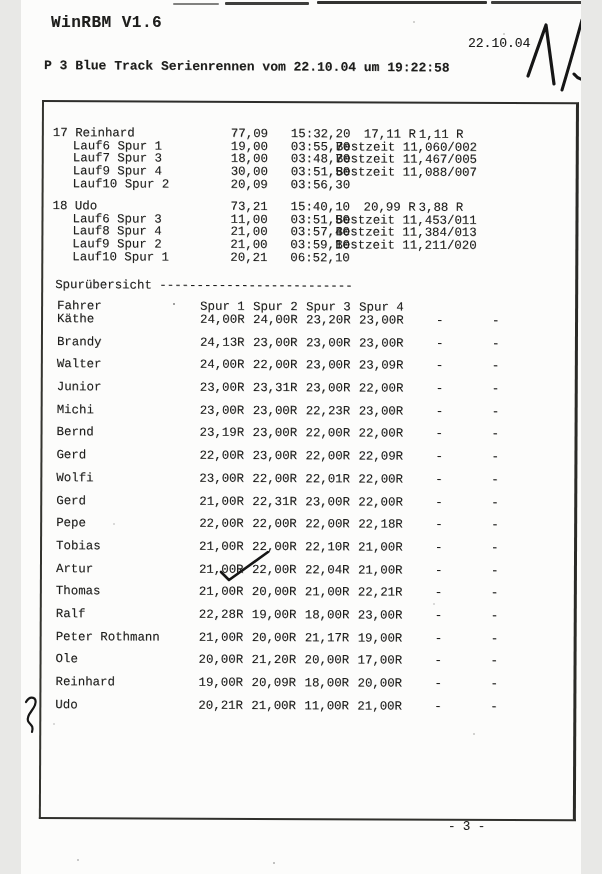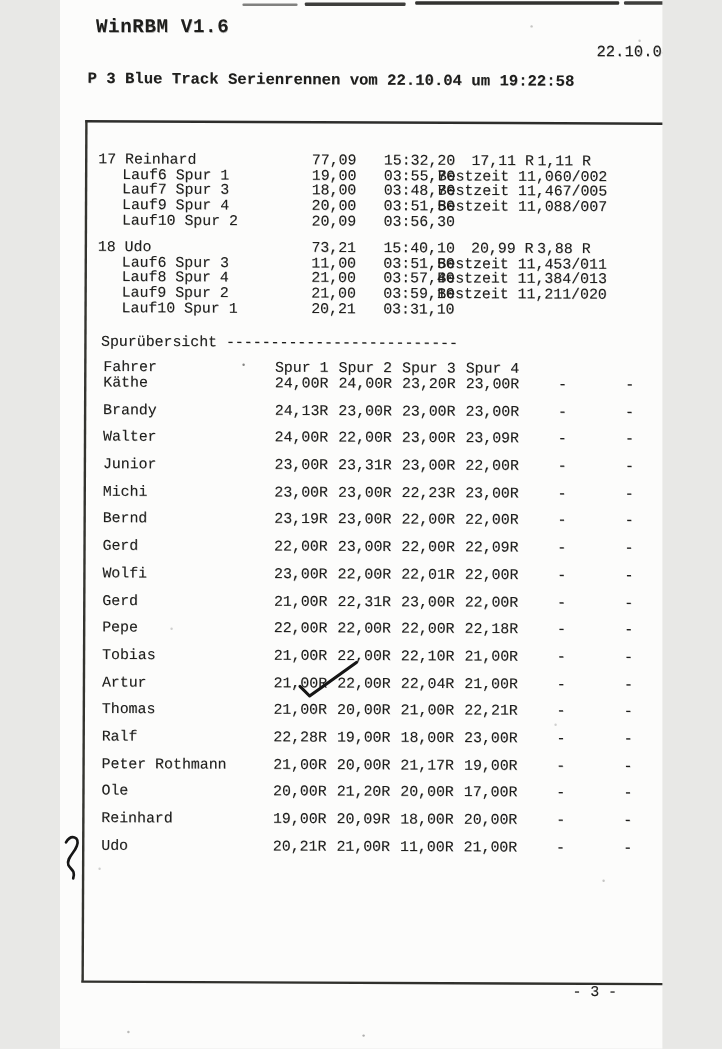--- a/index.html
+++ b/index.html
@@ -1,17 +1,17 @@
 <!DOCTYPE html>
 <html><head>
 <meta charset="utf-8">
 <style>
   html,body{margin:0;padding:0;background:#e8e8e6;}
   .page{
-    position:relative;width:502px;height:874px;margin:0 auto;
+    position:relative;width:560px;height:874px;margin:0 auto;
     background:#fcfcfb;overflow:hidden;
     font-family:"Liberation Mono","DejaVu Sans Mono",monospace;
     color:#1e1e1c;
   }
   .typed{white-space:pre;text-shadow:0.3px 0.3px 0 rgba(30,30,28,0.35);}
   
   .app-title{position:absolute;left:30px;top:14px;font-size:16px;font-weight:700;letter-spacing:0.5px;}
   .print-date{position:absolute;left:447px;top:36px;font-size:13px;}
   .subtitle{position:absolute;left:23px;top:58px;font-size:13px;font-weight:600;transform:rotate(0.35deg);transform-origin:left top;}
   
@@ -99,21 +99,21 @@
 
         <div class="erow">
           <span class="typed c-lauf">Lauf7 Spur 3</span>
           <span class="typed c-laps">18,00</span>
           <span class="typed c-time">03:48,70</span>
           <span class="typed c-best">Bestzeit 11,467/005</span>
         </div>
 
         <div class="erow">
           <span class="typed c-lauf">Lauf9 Spur 4</span>
-          <span class="typed c-laps">20,00</span>
+          <span class="typed c-laps">30,00</span>
           <span class="typed c-time">03:51,50</span>
           <span class="typed c-best">Bestzeit 11,088/007</span>
         </div>
 
         <div class="erow">
           <span class="typed c-lauf">Lauf10 Spur 2</span>
           <span class="typed c-laps">20,09</span>
           <span class="typed c-time">03:56,30</span>
         </div>
 
@@ -145,21 +145,21 @@
         <div class="erow">
           <span class="typed c-lauf">Lauf9 Spur 2</span>
           <span class="typed c-laps">21,00</span>
           <span class="typed c-time">03:59,10</span>
           <span class="typed c-best">Bestzeit 11,211/020</span>
         </div>
 
         <div class="erow">
           <span class="typed c-lauf">Lauf10 Spur 1</span>
           <span class="typed c-laps">20,21</span>
-          <span class="typed c-time">03:31,10</span>
+          <span class="typed c-time">06:52,10</span>
         </div>
 
     </div>
 
     <div class="spur-title typed"><span>Spurübersicht</span><span> </span><span>--------------------------</span></div>
 
     <div class="spur-table">
       <div class="trow thead">
         <span class="typed t-name">Fahrer</span>
         <span class="typed t-s1">Spur 1</span>

